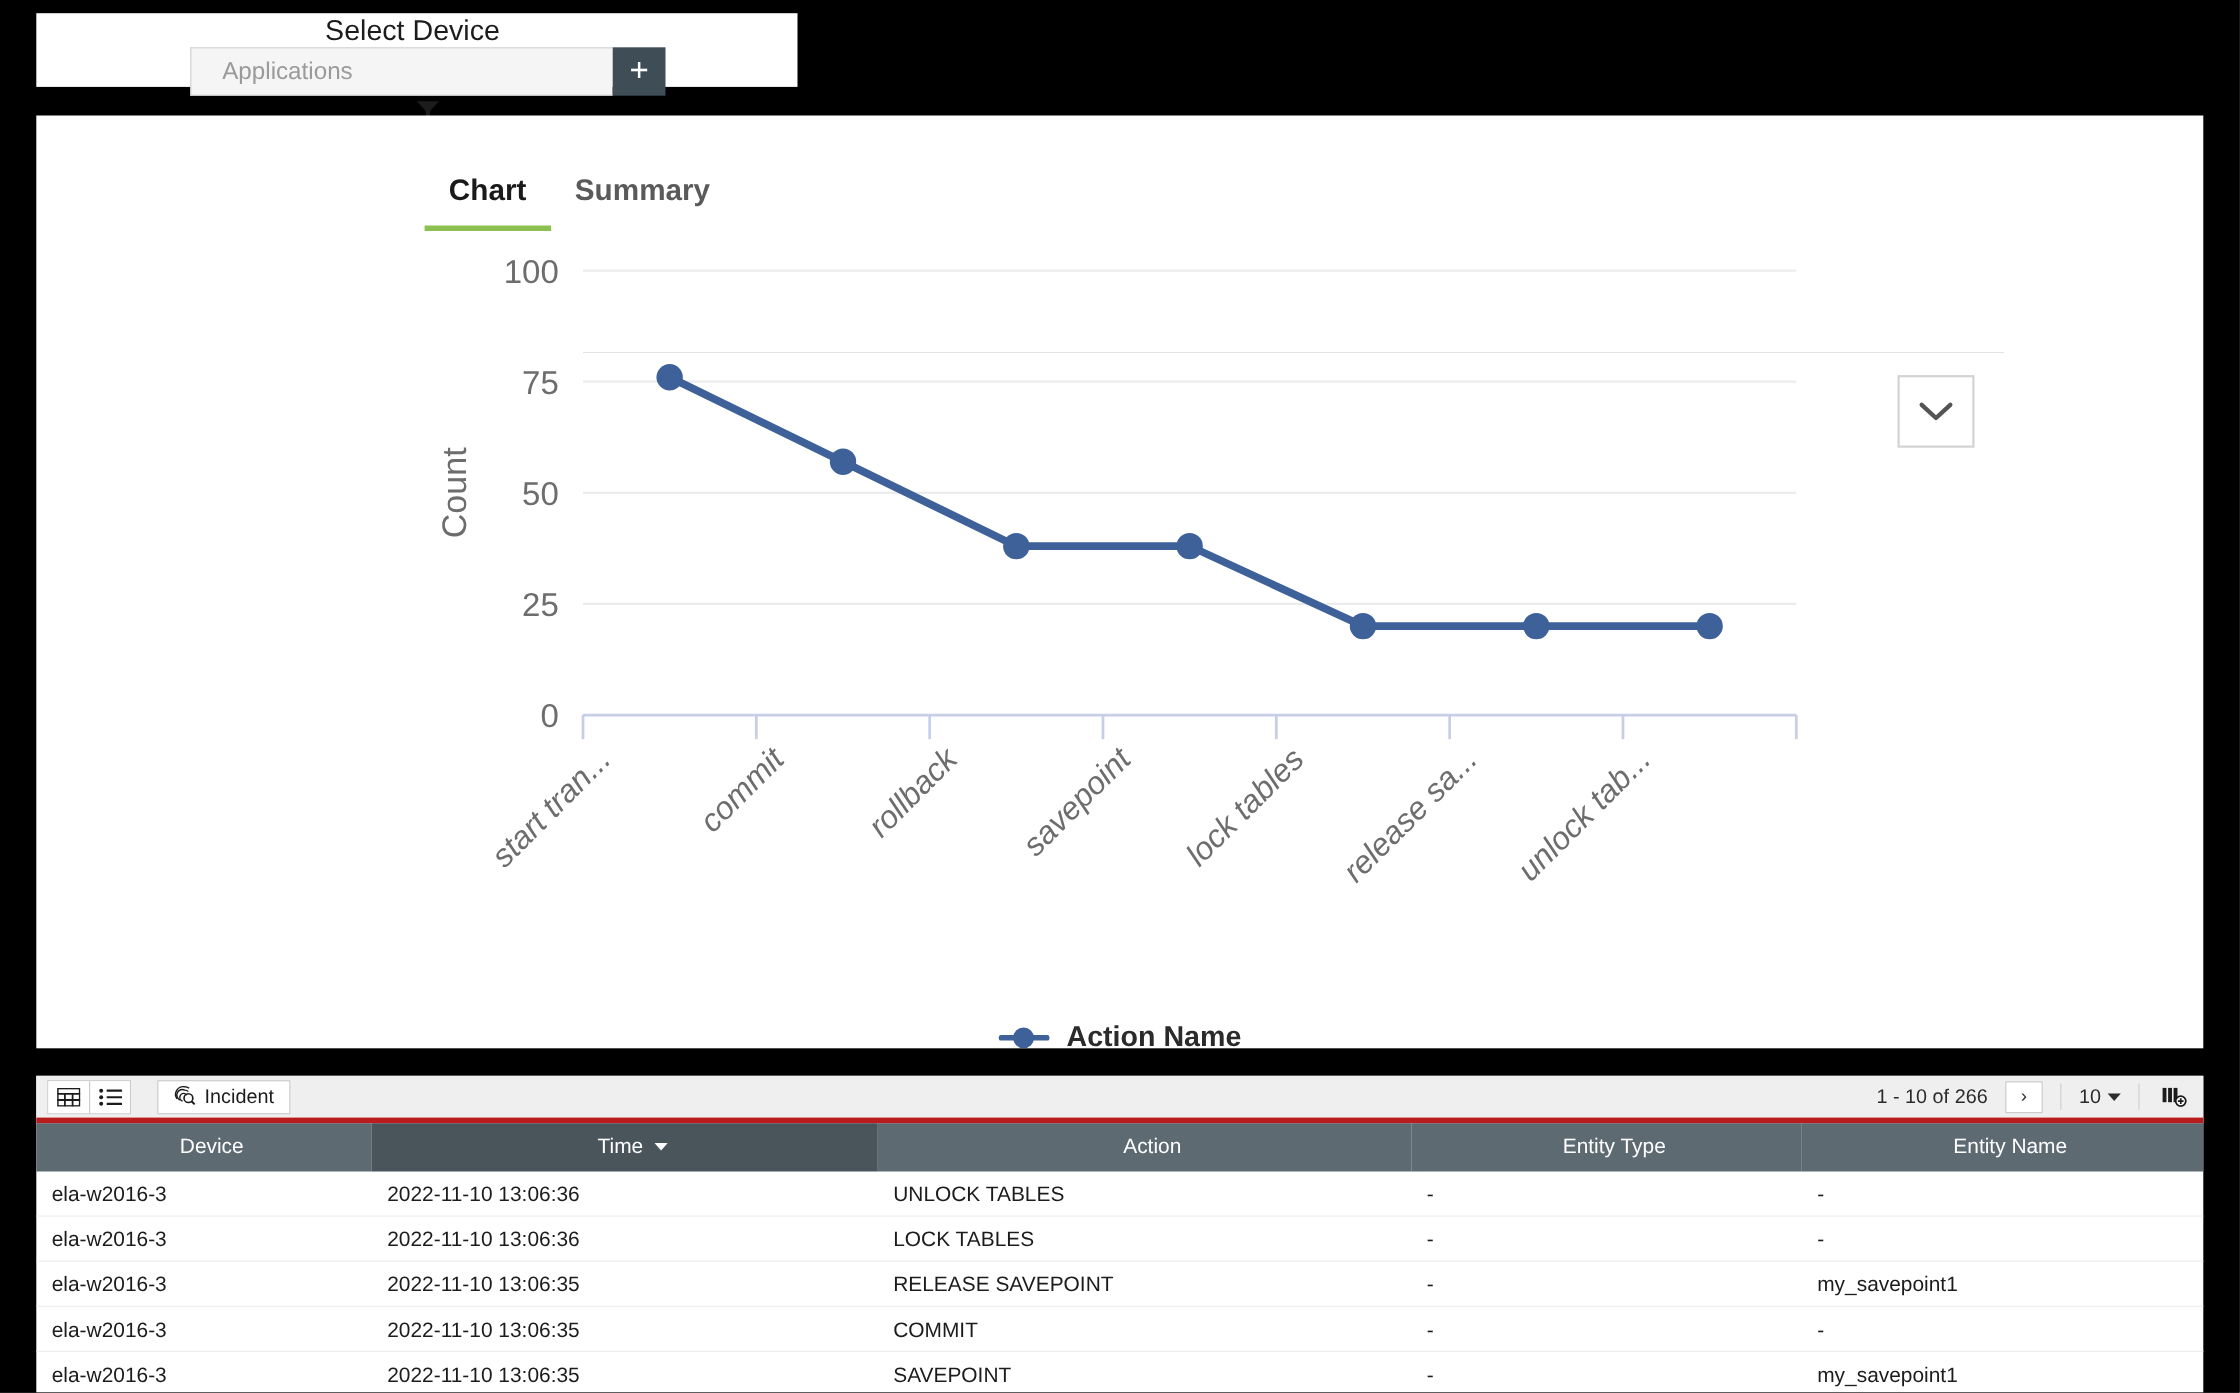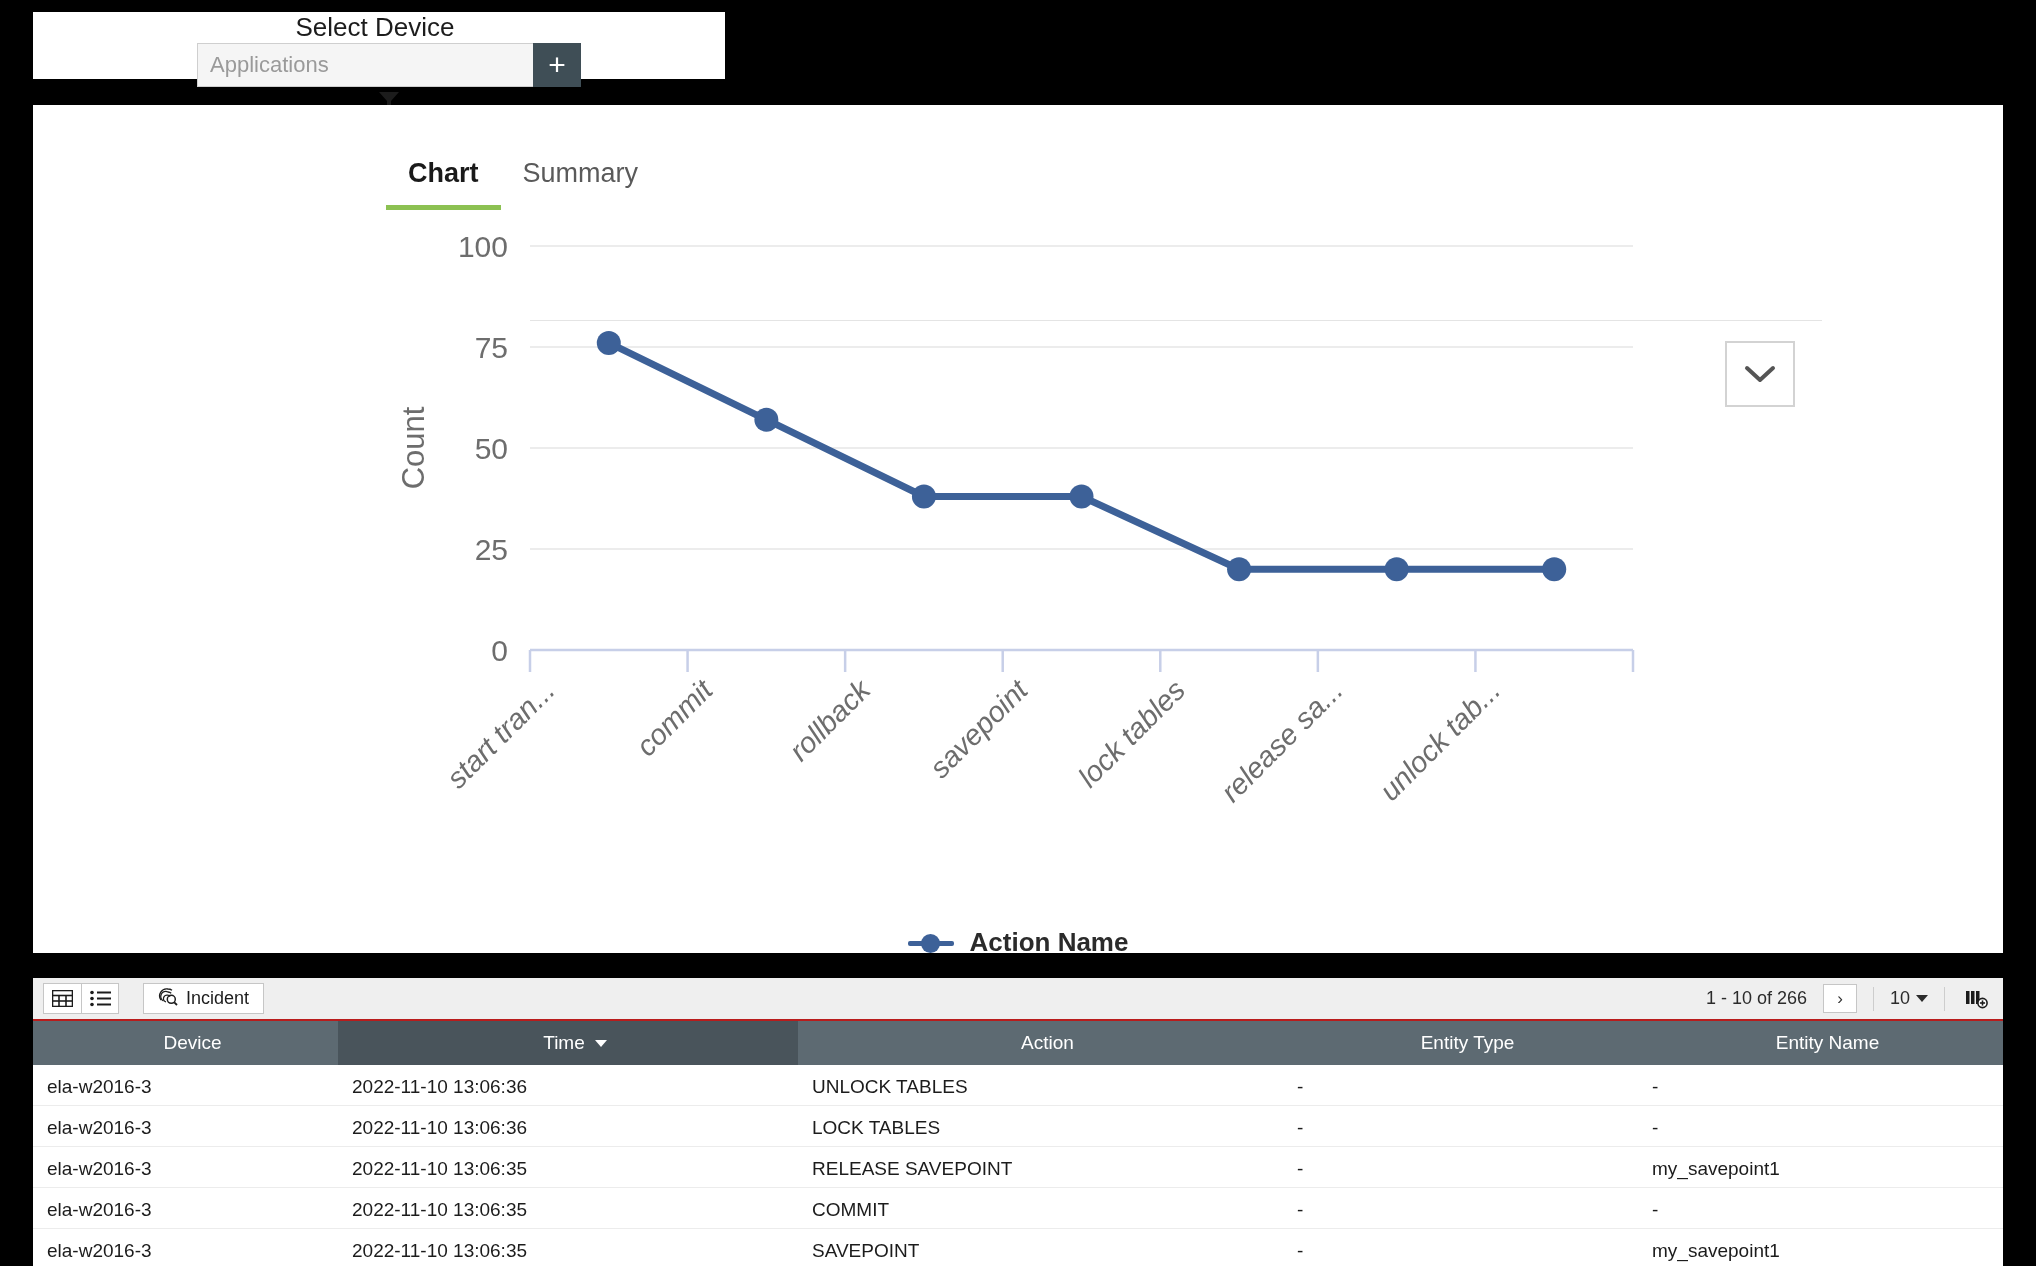--- a/index.html
+++ b/index.html
@@ -38,29 +38,29 @@
     font-weight: 400;
     margin-right: 28px;
     white-space: nowrap;
   }
   .app-input-wrap {
     display: flex;
     align-items: center;
     height: 44px;
   }
   .app-input {
-    width: 336px;
+    width: 384px;
     height: 44px;
     box-sizing: border-box;
     border: 1px solid #cfcfcf;
     border-right: none;
     background: #f5f5f5;
     font-size: 22px;
     color: #6d28d9;
-    padding: 0 12px;
+    padding: 0 28px;
     font-family: "Liberation Sans", sans-serif;
     outline: none;
   }
   .app-input::placeholder { color: #9a9a9a; }
   .plus-btn {
     width: 48px;
     height: 44px;
     background: #3f4e56;
     color: #ffffff;
     border: none;
@@ -112,21 +112,21 @@
     cursor: pointer;
     white-space: nowrap;
   }
   .tab.active {
     color: #1a1a1a;
     font-weight: bold;
     border-bottom: 5px solid #8cc152;
   }
   .tab.inactive {
     color: #5a5a5a;
-    font-weight: 400;
+    font-weight: 700;
     border-bottom: 5px solid transparent;
   }
   .tab-rule {
     position: absolute;
     left: 497px;
     top: 215px;
     width: 1292px;
     height: 1px;
     background: #e4e4e4;
   }
@@ -200,21 +200,21 @@
     left: 33px;
     top: 978px;
     width: 1970px;
     height: 288px;
     background: #ffffff;
   }
   .table-toolbar {
     position: relative;
     height: 43px;
     background: #efefef;
-    border-bottom: 2px solid #b91c1c;
+    border-bottom: 5px solid #b91c1c;
     display: flex;
     align-items: center;
     padding: 16px 10px;
     box-sizing: border-box;
   }
   .icon-group {
     display: flex;
     align-items: center;
     border: 1px solid #c6c6c6;
     background: #ffffff;

